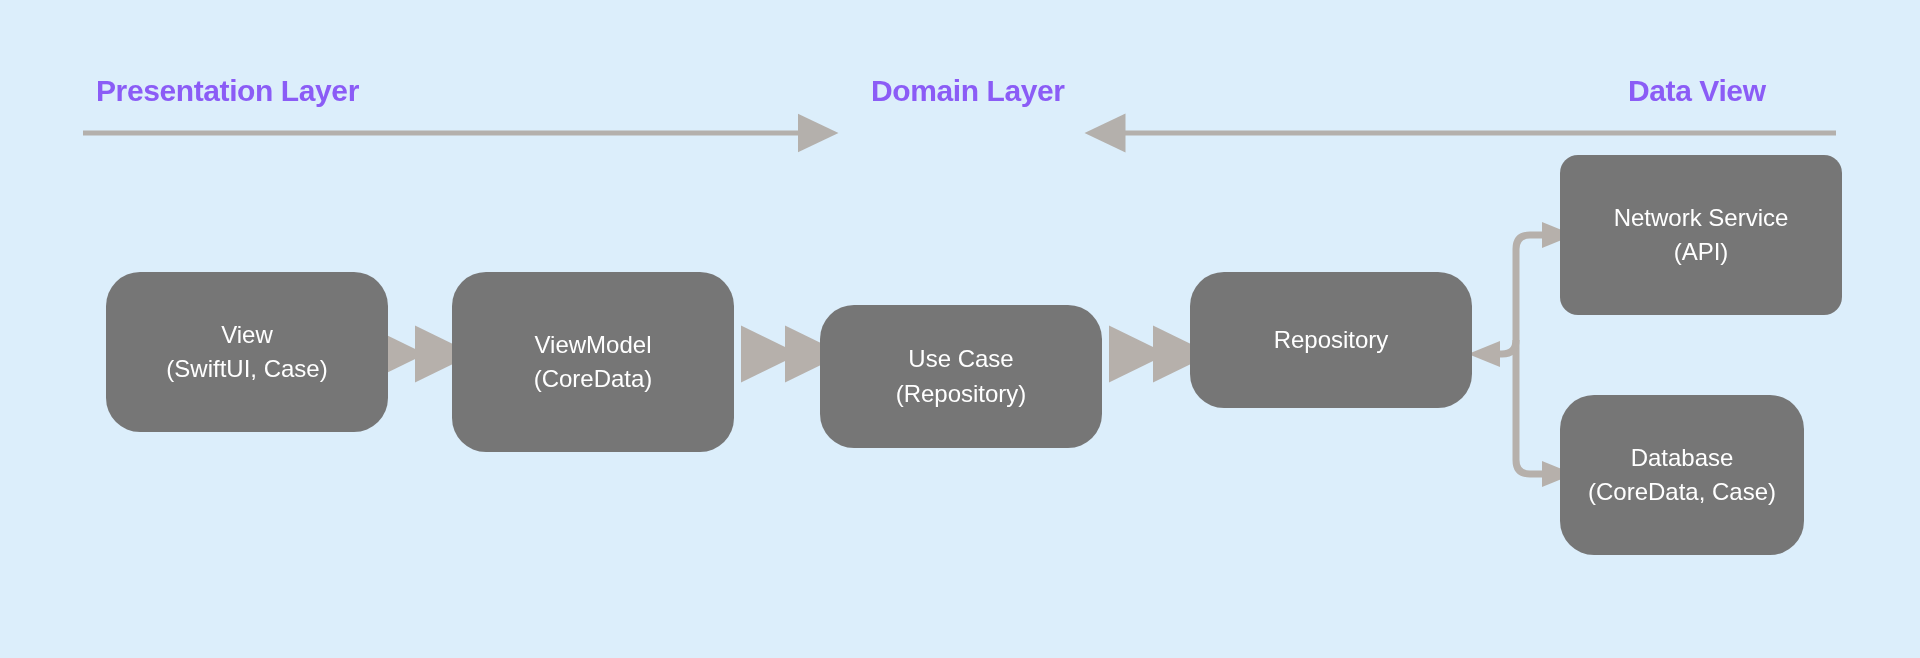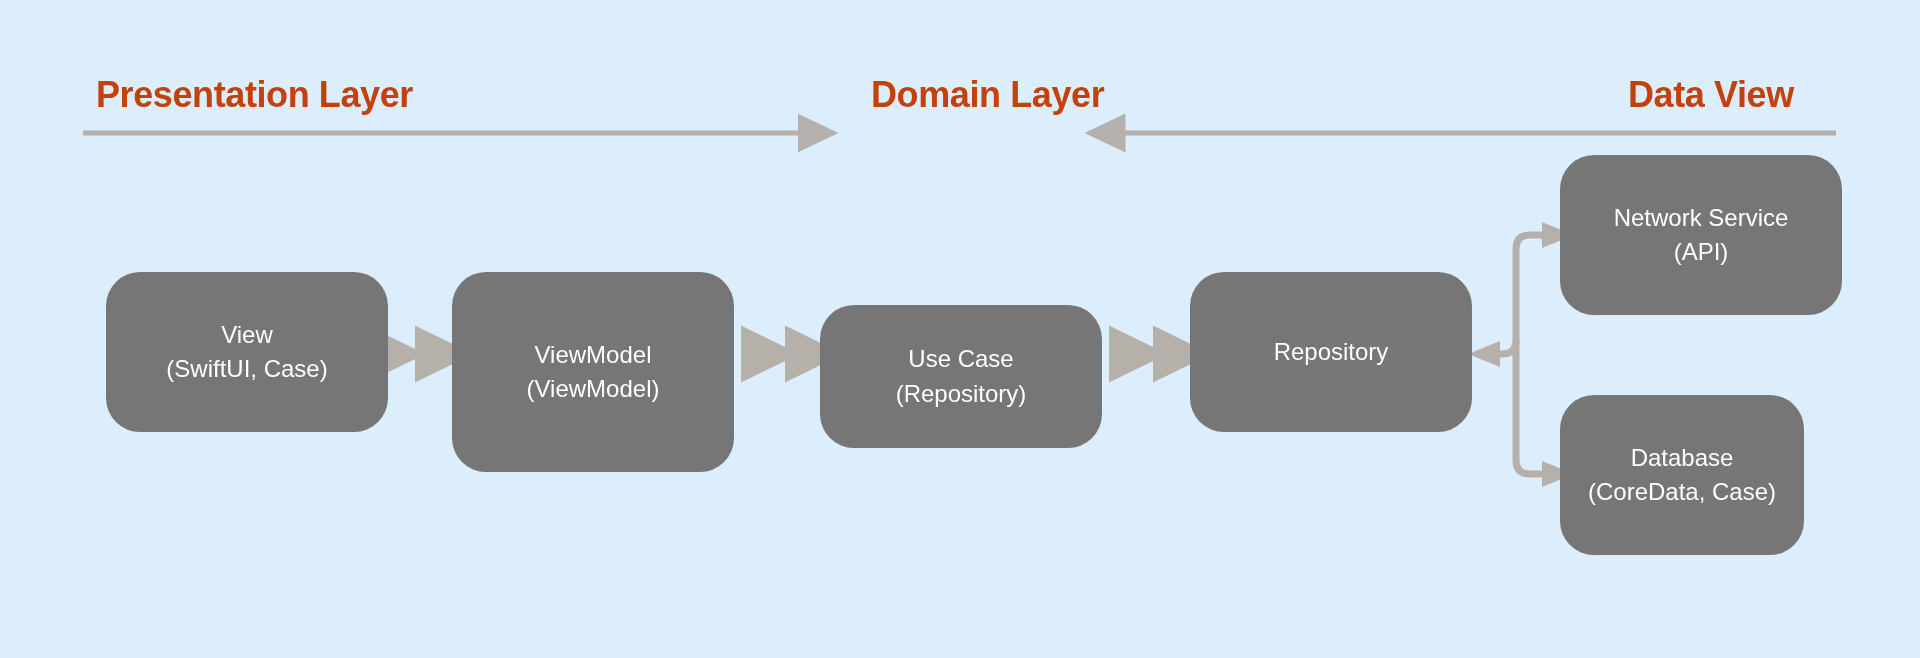--- a/index.html
+++ b/index.html
@@ -25,23 +25,23 @@
     left: 0;
     top: 0;
     width: 1920px;
     height: 658px;
     pointer-events: none;
   }
 
   
   .layer-title {
     position: absolute;
-    font-size: 36px;
+    font-size: 30px;
     font-weight: 700;
-    color: #c2410c;
+    color: #8b5cf6;
     letter-spacing: -0.4px;
     white-space: nowrap;
   }
   .layer-title.presentation { left: 96px;  top: 74px; }
   .layer-title.domain       { left: 836px; top: 74px; margin-left: 35px; }
   .layer-title.data         { left: 1628px;top: 74px; }
 
   
   .node {
     position: absolute;
@@ -53,24 +53,24 @@
     align-items: center;
     justify-content: center;
     text-align: center;
     line-height: 1.42;
     font-size: 24px;
     font-weight: 400;
   }
   .node .line { display: block; white-space: nowrap; }
 
   .node.view        { left: 78px;   top: 272px; width: 282px; height: 160px; margin-left: 28px; }
-  .node.viewmodel   { left: 452px;  top: 272px; width: 282px; height: 200px; }
+  .node.viewmodel   { left: 452px;  top: 272px; width: 282px; height: 180px; }
   .node.usecase     { left: 820px;  top: 272px; width: 282px; height: 143px; margin-top: 33px; }
-  .node.repository  { left: 1190px; top: 272px; width: 282px; height: 160px; }
-  .node.network     { left: 1560px; top: 155px; width: 282px; height: 160px; }
+  .node.repository  { left: 1190px; top: 272px; width: 282px; height: 136px; }
+  .node.network     { left: 1560px; top: 155px; width: 282px; height: 160px; border-radius: 18px; }
   .node.database    { left: 1560px; top: 395px; width: 244px; height: 160px; }
 </style>
 </head>
 <body>
 
 <div id="stage">
 
   <svg id="wires" viewBox="0 0 1920 658">
     <defs>
       <marker id="ah-right" markerWidth="9" markerHeight="9" refX="2.2" refY="4.5" orient="auto" markerUnits="strokeWidth">
@@ -126,21 +126,21 @@
 
   <div class="layer-title data">Data View</div>
 
   <div class="node view">
     <span class="line">View</span>
     <span class="line">(SwiftUI, Case)</span>
   </div>
 
   <div class="node viewmodel">
     <span class="line">ViewModel</span>
-    <span class="line">(ViewModel)</span>
+    <span class="line">(CoreData)</span>
   </div>
 
   <div class="node usecase">
     <span class="line">Use Case</span>
     <span class="line">(Repository)</span>
   </div>
 
   <div class="node repository">
     <span class="line">Repository</span>
   </div>

